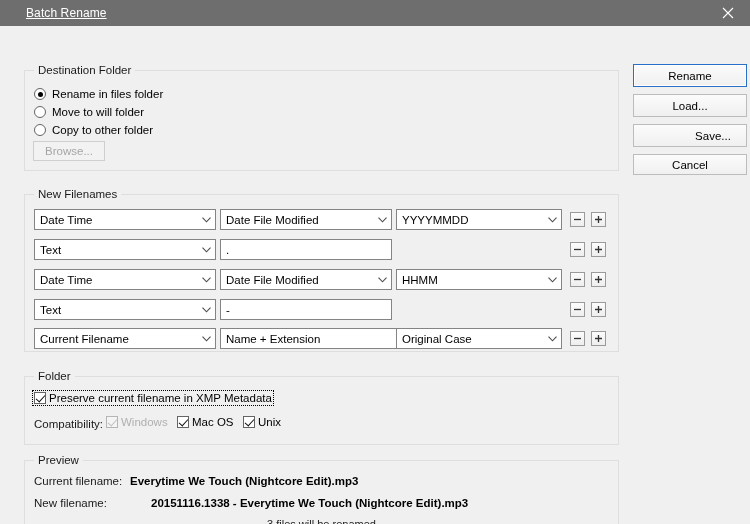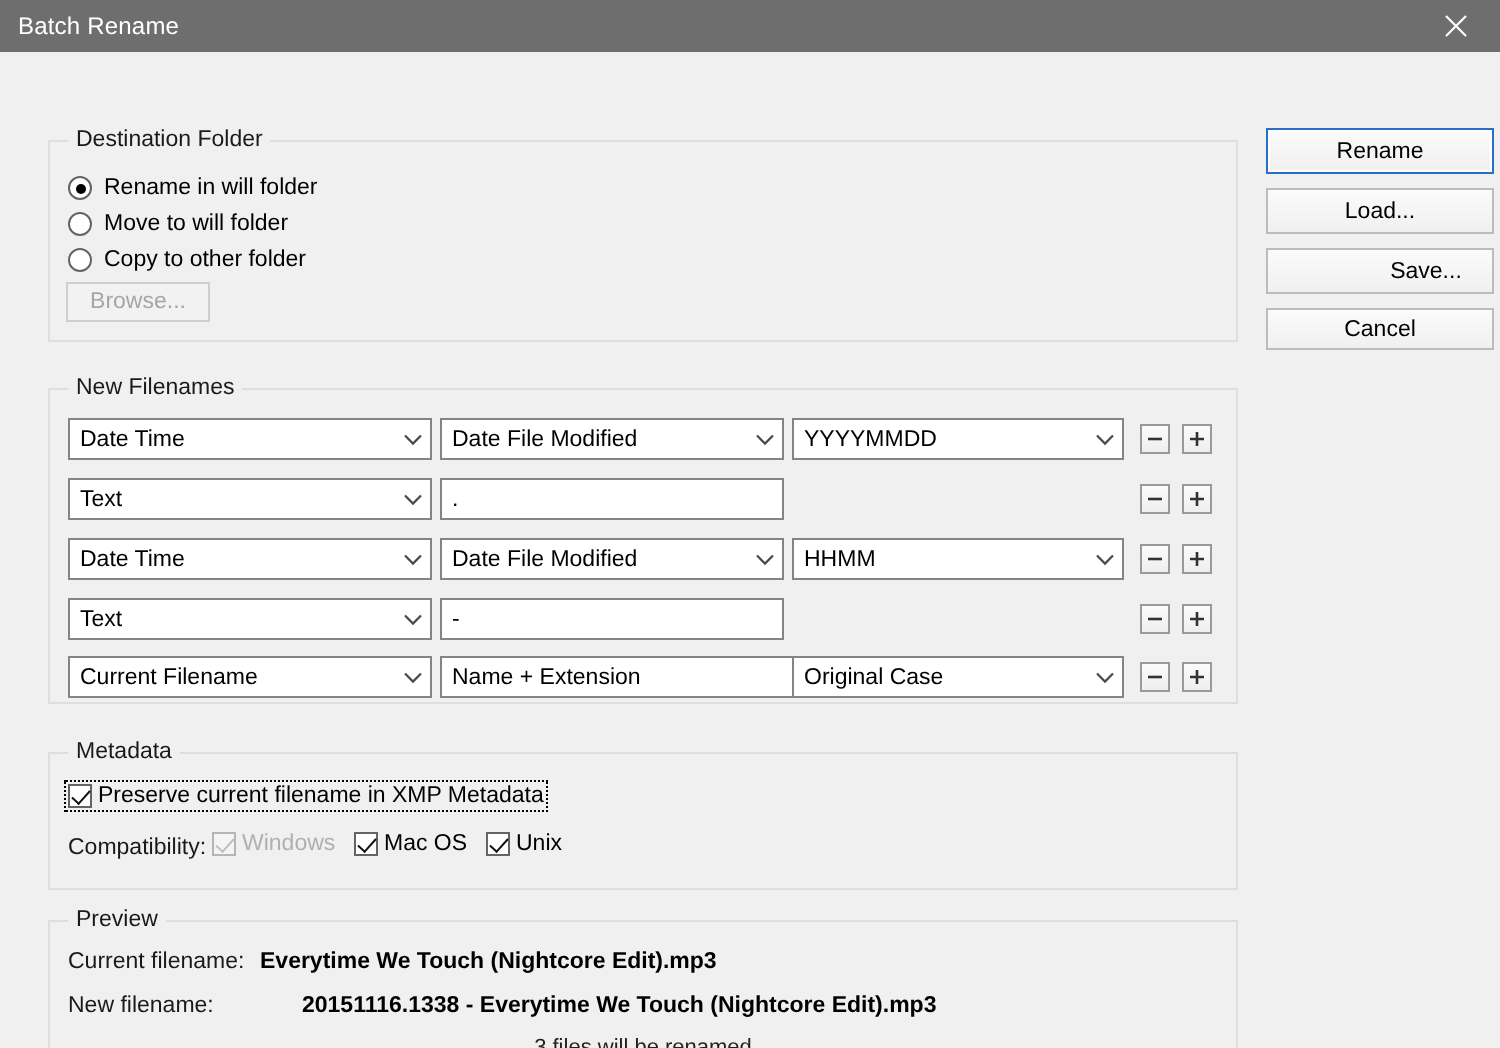--- a/index.html
+++ b/index.html
@@ -21,23 +21,24 @@
   .titlebar {
     height: 26px;
     background: #6e6e6e;
     display: flex;
     align-items: center;
     justify-content: space-between;
     color: #ffffff;
     position: relative;
   }
   .titlebar-title {
-    padding-left: 9px;
+    padding-left: 26px;
     font-size: 12px;
     letter-spacing: 0.1px;
+    text-decoration: underline;
   }
   .titlebar-close {
     width: 44px;
     height: 26px;
     display: flex;
     align-items: center;
     justify-content: center;
     cursor: default;
   }
   .titlebar-close svg { display:block; }
@@ -269,21 +270,21 @@
   <button class="btn" id="btn-load">Load...</button>
   <button class="btn default" id="btn-rename">Rename</button>
   <button class="btn" id="btn-save">Save...</button>
   <button class="btn" id="btn-cancel">Cancel</button>
 
   <div class="group" id="grp-destination">
     <span class="group-label">Destination Folder</span>
 
     <div class="radio-row" style="top:15px;">
       <span class="radio-mark checked"></span>
-      <span class="radio-label">Rename in will folder</span>
+      <span class="radio-label">Rename in files folder</span>
     </div>
 
     <div class="radio-row" style="top:33px;">
       <span class="radio-mark"></span>
       <span class="radio-label">Move to will folder</span>
     </div>
 
     <div class="radio-row" style="top:51px;">
       <span class="radio-mark"></span>
       <span class="radio-label">Copy to other folder</span>
@@ -439,21 +440,21 @@
         </svg>
     </div>
     <div class="pmbtn" style="left:566px; top:136px;">
       <svg width="9" height="9" viewBox="0 0 9 9">
           <path d="M1 4.5 L8 4.5 M4.5 1 L4.5 8" stroke="#333" stroke-width="1.3"></path>
         </svg>
     </div>
   </div>
 
   <div class="group" id="grp-options">
-    <span class="group-label">Metadata</span>
+    <span class="group-label">Folder</span>
 
     <div class="cbox-row focusrect abs" style="left:9px; top:15px;">
       <span class="cbox-mark checked"></span>
       <span class="cbox-label">Preserve current filename in XMP Metadata</span>
     </div>
 
     <span class="static-label abs" style="left:9px; top:41px;">Compatibility:</span>
 
     <div class="cbox-row abs" style="left:81px; top:39px;">
       <span class="cbox-mark checked disabled"></span>

